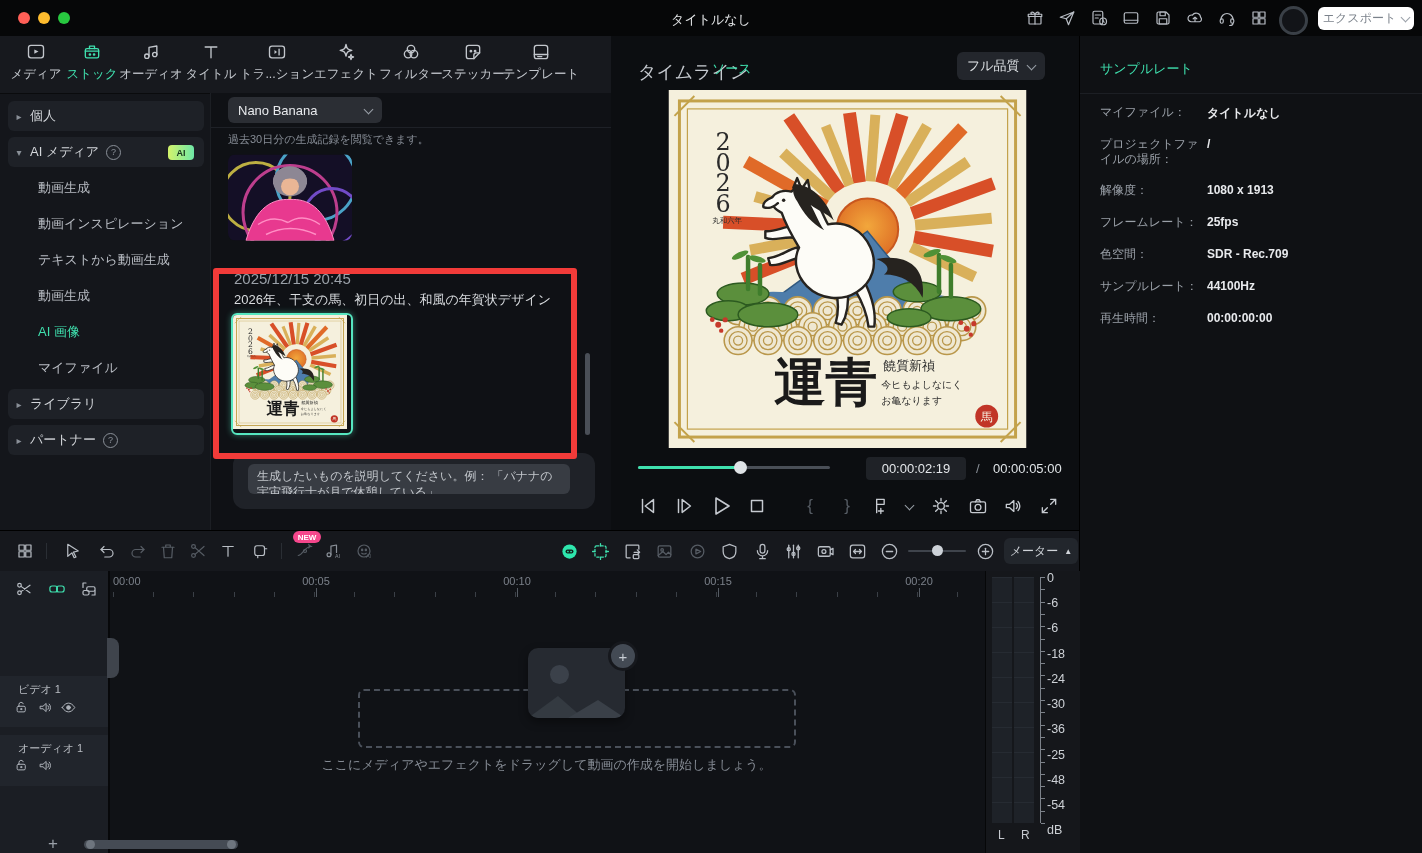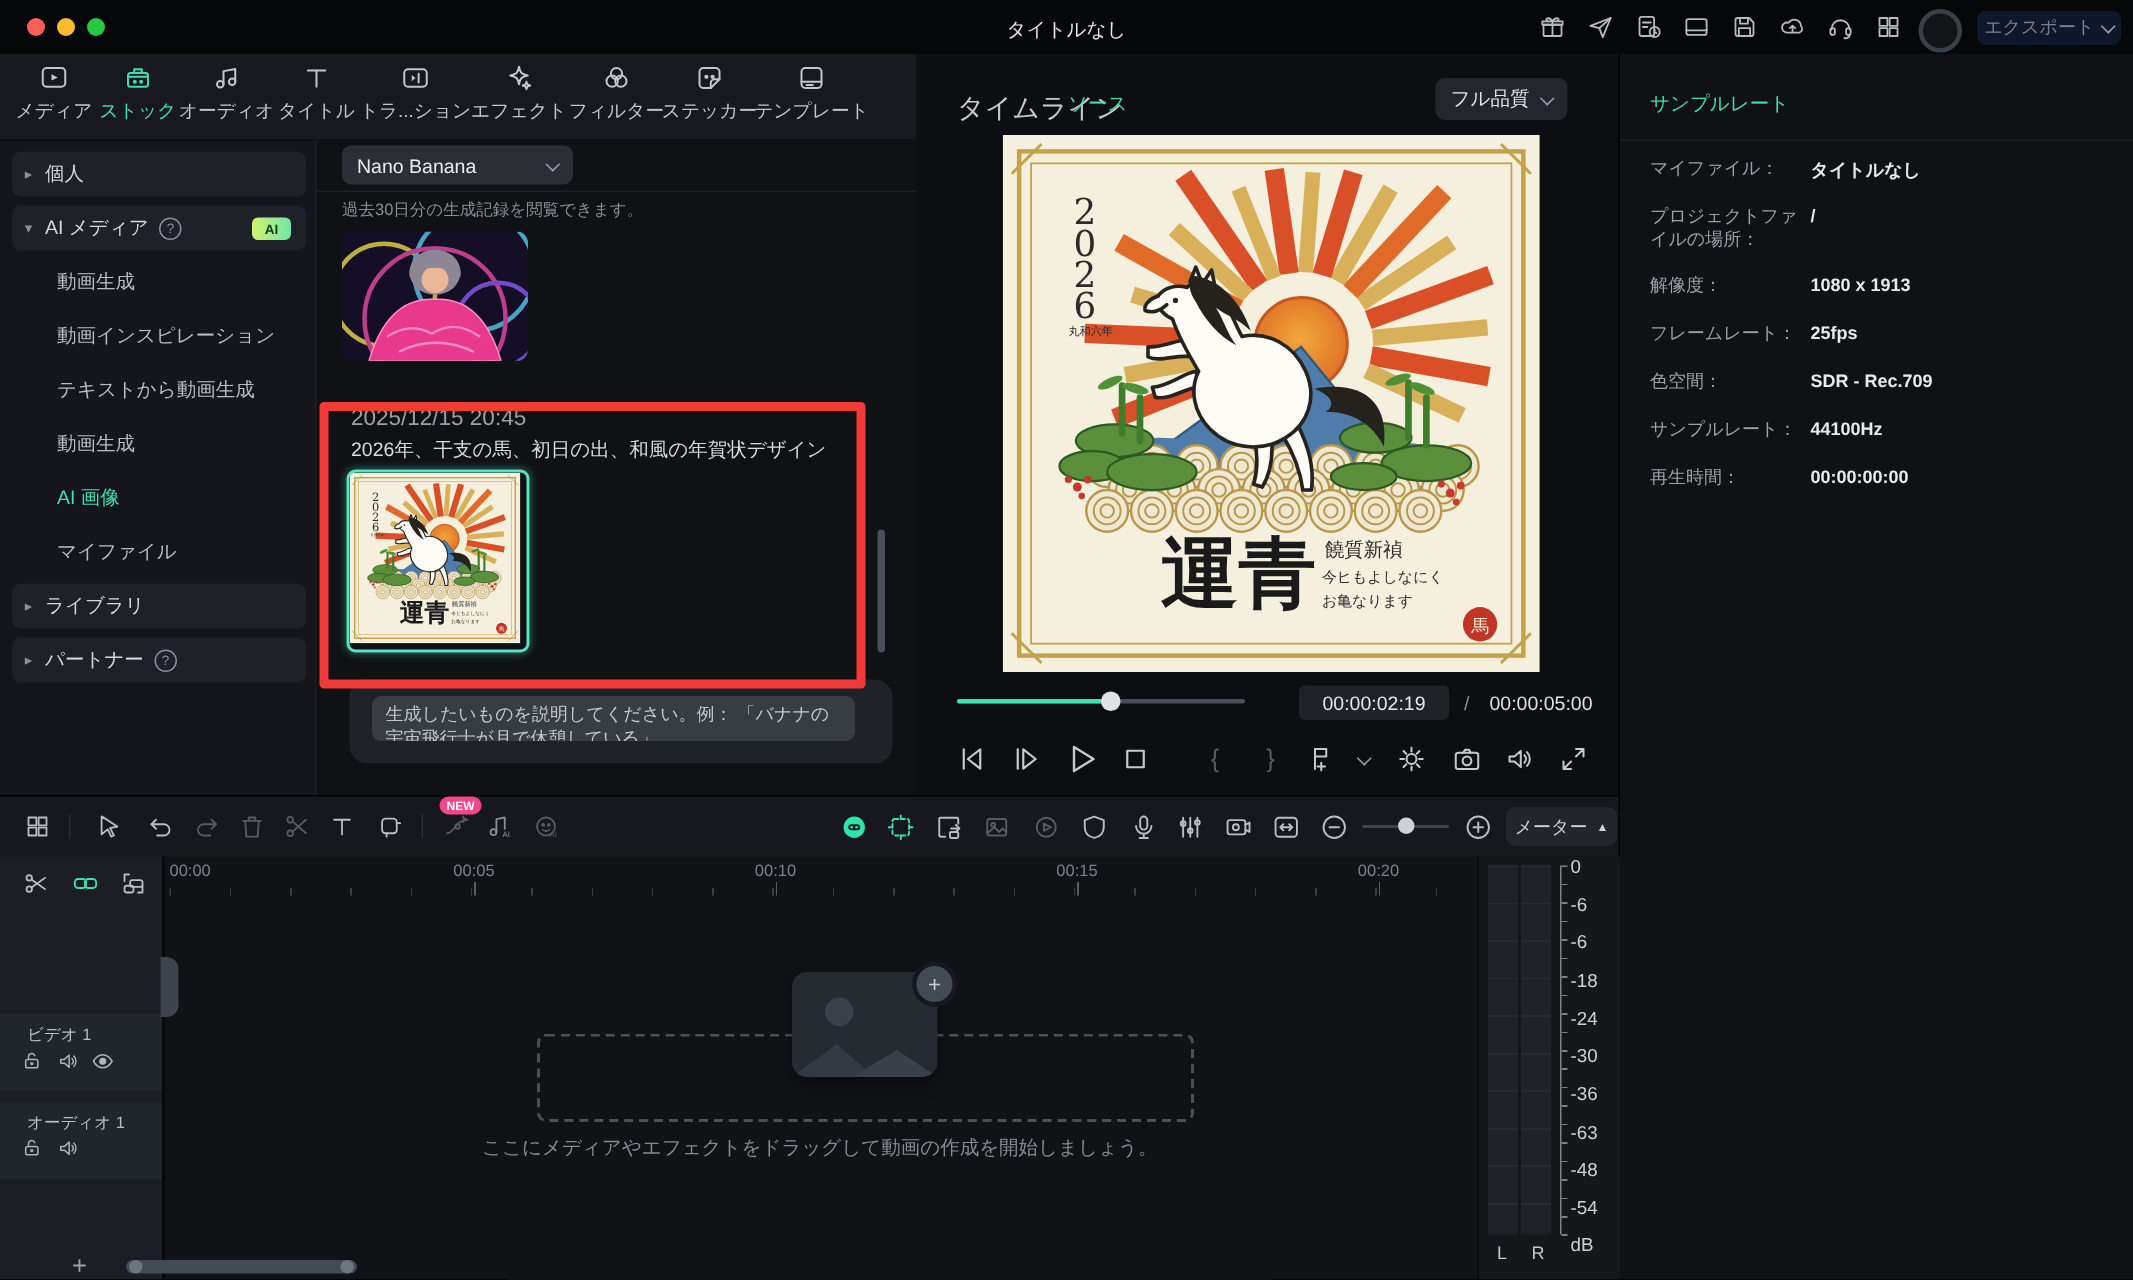--- a/index.html
+++ b/index.html
@@ -8,21 +8,21 @@
        -webkit-font-smoothing:antialiased;}
   .abs{position:absolute;}
   .ic svg{display:block;stroke:currentColor;fill:none;stroke-width:1.6;stroke-linecap:round;stroke-linejoin:round;}
   .chev{display:inline-block;width:6px;height:6px;border-right:1.5px solid #9aa0a8;border-bottom:1.5px solid #9aa0a8;transform:rotate(45deg);margin-left:6px;margin-bottom:2px;}
   
   #titlebar{left:0;top:0;width:1422px;height:36px;background:#060708;border-bottom:1px solid #000;}
   .tl{width:12px;height:12px;border-radius:50%;top:12px;}
   #wintitle{top:11px;left:0;width:1422px;text-align:center;font-size:13px;color:#e6e8ea;}
   .tbicon{top:9px;width:18px;height:18px;color:#b7bcc3;}
   #avatar{top:6px;left:1279px;width:23px;height:23px;border-radius:50%;border:3px solid #3a4047;background:#121418;}
-  #export-btn{top:7px;left:1318px;width:96px;height:23px;background:#0f172a;border-radius:6px;color:#7b828b;
+  #export-btn{top:7px;left:1318px;width:96px;height:23px;background:#ffffff;border-radius:6px;color:#7b828b;
       font-size:12px;display:flex;align-items:center;justify-content:center;}
   
   #left-panel{left:0;top:36px;width:611px;height:494px;background:#14161b;border-right:1px solid #000;}
   #tabbar{left:0;top:36px;width:611px;height:57px;background:#17191e;border-bottom:1px solid #0a0b0d;}
   .tab{top:42px;width:84px;height:48px;display:flex;flex-direction:column;align-items:center;gap:4px;color:#c2c6cc;font-size:12.5px;}
   .tab .ic{height:20px;}
   .tab.active{color:#3fe0ae;}
   
   .side-group{left:8px;width:196px;height:30px;background:#1e2127;border-radius:6px;display:flex;align-items:center;font-size:13px;color:#d4d7db;}
   .side-group .arr{width:22px;text-align:center;color:#8a9098;font-size:10px;}
@@ -41,21 +41,21 @@
   #hist-hint{left:228px;top:132px;font-size:11px;color:#878d96;}
   #thumb1{left:228px;top:154px;width:124px;height:87px;border-radius:8px;overflow:hidden;}
   #gen-date{left:234px;top:270px;font-size:15px;color:#9aa0a8;}
   #gen-prompt{left:234px;top:291px;font-size:13px;color:#d9dcdf;}
   #thumb2{left:231px;top:313px;width:118px;height:118px;border-radius:6px;overflow:hidden;
         border:2px solid #56e6c0;box-shadow:0 0 6px rgba(86,230,192,.45);}
   #red-box{left:213px;top:268px;width:352px;height:179px;border:6px solid #f23b39;border-radius:3px;z-index:5;}
   #stock-scroll{left:585px;top:353px;width:5px;height:82px;border-radius:3px;background:#4a4f57;}
   #prompt-outer{left:233px;top:453px;width:362px;height:56px;background:#1f2228;border-radius:12px;}
   #prompt-inner{left:248px;top:464px;width:322px;height:30px;background:#383c43;border-radius:6px;
-        padding:4px 9px;box-sizing:border-box;font-size:12px;color:#c4c8cd;line-height:16px;overflow:hidden;}
+        padding:4px 9px;box-sizing:border-box;font-size:12px;color:#c4c8cd;line-height:16px;overflow:hidden;font-family:Liberation Serif, serif;}
   
   #preview-panel{left:611px;top:36px;width:468px;height:494px;background:#0c0e11;border-right:1px solid #000;}
   #pv-tab-timeline{left:638px;top:60px;font-size:18px;color:#c6cad0;}
   #pv-tab-source{left:712px;top:60px;font-size:13px;color:#3fe0ae;}
   #quality-select{left:957px;top:52px;width:88px;height:28px;background:#23262c;border-radius:6px;display:flex;align-items:center;
         justify-content:space-between;padding:0 10px;box-sizing:border-box;font-size:13px;color:#dfe3e6;}
   #pv-card{left:668px;top:90px;width:359px;height:358px;}
   #scrub-track{left:638px;top:466px;width:192px;height:3px;background:#4a4f57;border-radius:2px;}
   #scrub-prog{left:638px;top:466px;width:103px;height:3px;background:#3fe0ae;border-radius:2px;}
   #scrub-knob{left:734px;top:461px;width:13px;height:13px;border-radius:50%;background:#dfe3e6;}
@@ -856,20 +856,20 @@
   <div class="abs mbar" style="left:1014px"></div>
   <div id="maxis" class="abs"></div>
   <div id="mticks" class="abs"></div>
   <div class="abs mlabel" style="top:571px">0</div>
   <div class="abs mlabel" style="top:596px">-6</div>
   <div class="abs mlabel" style="top:621px">-6</div>
   <div class="abs mlabel" style="top:647px">-18</div>
   <div class="abs mlabel" style="top:672px">-24</div>
   <div class="abs mlabel" style="top:697px">-30</div>
   <div class="abs mlabel" style="top:722px">-36</div>
-  <div class="abs mlabel" style="top:748px">-63</div>
+  <div class="abs mlabel" style="top:748px">-25</div>
   <div class="abs mlabel" style="top:773px">-48</div>
   <div class="abs mlabel" style="top:798px">-54</div>
   <div class="abs mlabel" style="top:823px">dB</div>
   <div class="abs mchan" style="left:998px">L</div>
   <div class="abs mchan" style="left:1021px">R</div>
 
 </div>
 
 </body></html>

